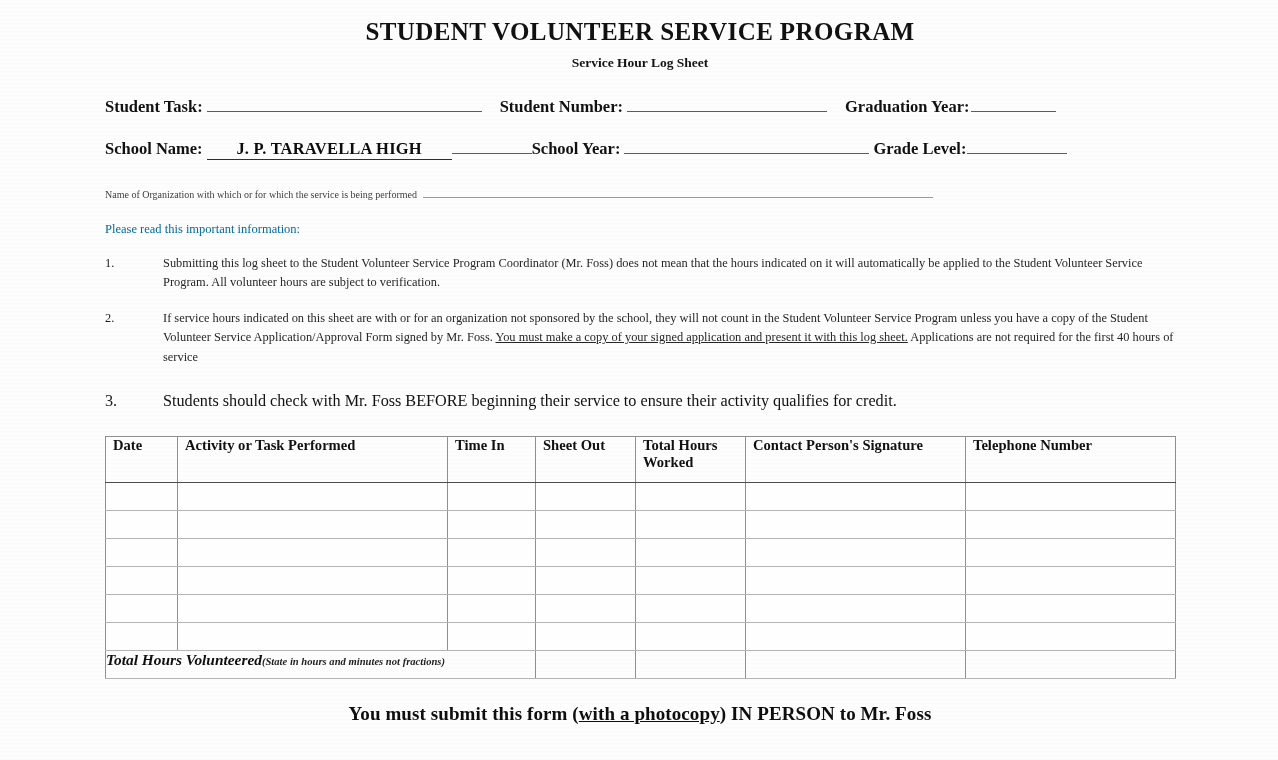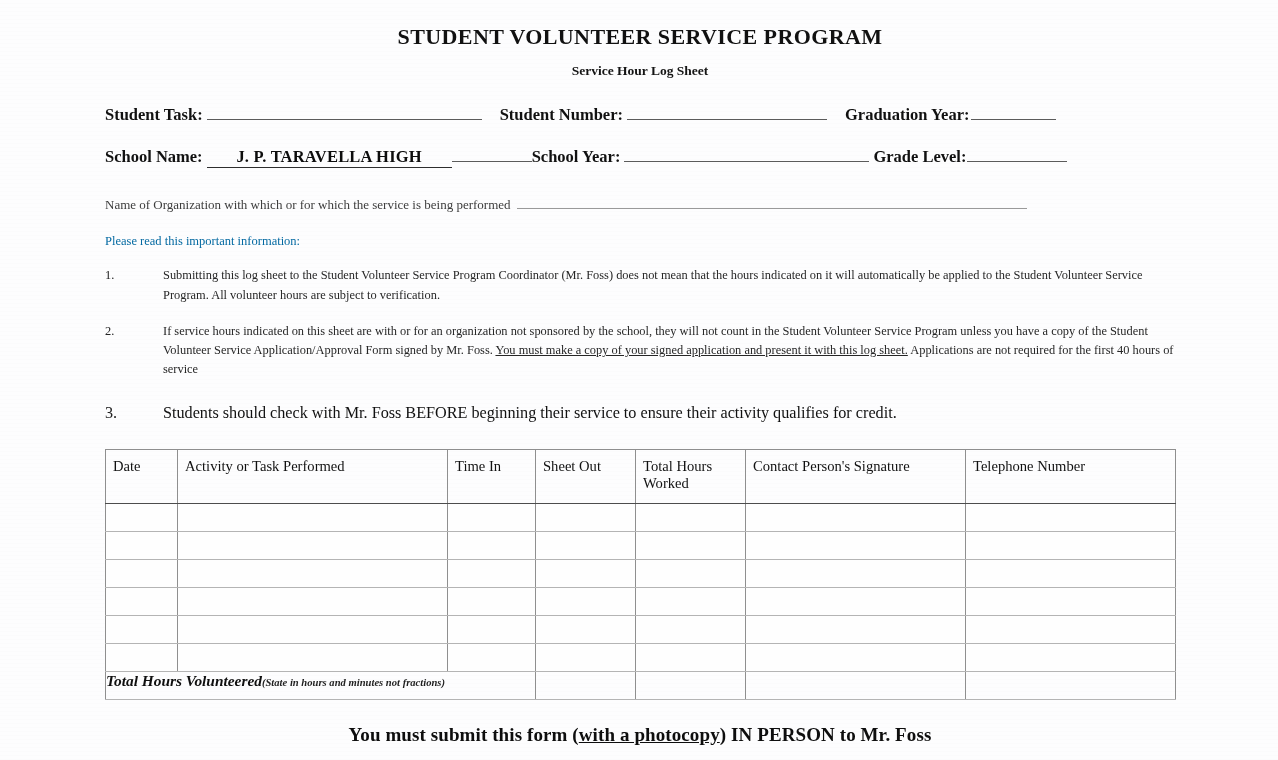--- a/index.html
+++ b/index.html
@@ -47,25 +47,25 @@
     top: 0;
     width: 1070px;
   }
 
   
   .title-block {
     text-align: center;
     padding-top: 10px;
   }
   .doc-title {
-    font-size: 22px;
+    font-size: 25px;
     font-weight: bold;
     letter-spacing: 0.4px;
     color: #111;
-    margin: 14px;
+    margin: 8px;
     line-height: 1.15;
   }
   .doc-subtitle {
     font-size: 13.5px;
     font-weight: bold;
     margin: 7px 0 0 0;
     color: #141414;
   }
 
   
@@ -101,21 +101,21 @@
     text-align: center;
     color: #0d0d0d;
     letter-spacing: 0.2px;
   }
 
   
   .org-line {
     display: flex;
     align-items: baseline;
     margin-top: 27px;
-    font-size: 13px;
+    font-size: 10px;
     color: #3d3d3d;
     white-space: nowrap;
   }
   .org-rule {
     flex: none;
     border-bottom: 1px solid #9a9a9a;
     margin-left: 6px;
     margin-bottom: 3px;
   }
 
@@ -157,24 +157,24 @@
   }
   .log-table th,
   .log-table td {
     border: 1px solid #8f8f8f;
     padding: 0;
     vertical-align: top;
   }
   .log-table thead th {
     border-bottom: 1.8px solid #4d4d4d;
     font-size: 14.6px;
-    font-weight: normal;
+    font-weight: bold;
     text-align: left;
     color: #111;
-    padding: 8px 6px 10px 7px;
+    padding: 0 6px 10px 7px;
     height: 34px;
     line-height: 1.2;
     margin-left: 40px;
   }
   .log-table tbody td {
     height: 27px;
     border-top: 1px solid #b4b4b4;
     border-bottom: 1px solid #b4b4b4;
   }
   .log-table tbody tr.entry-row td { background: #fefefe; }

